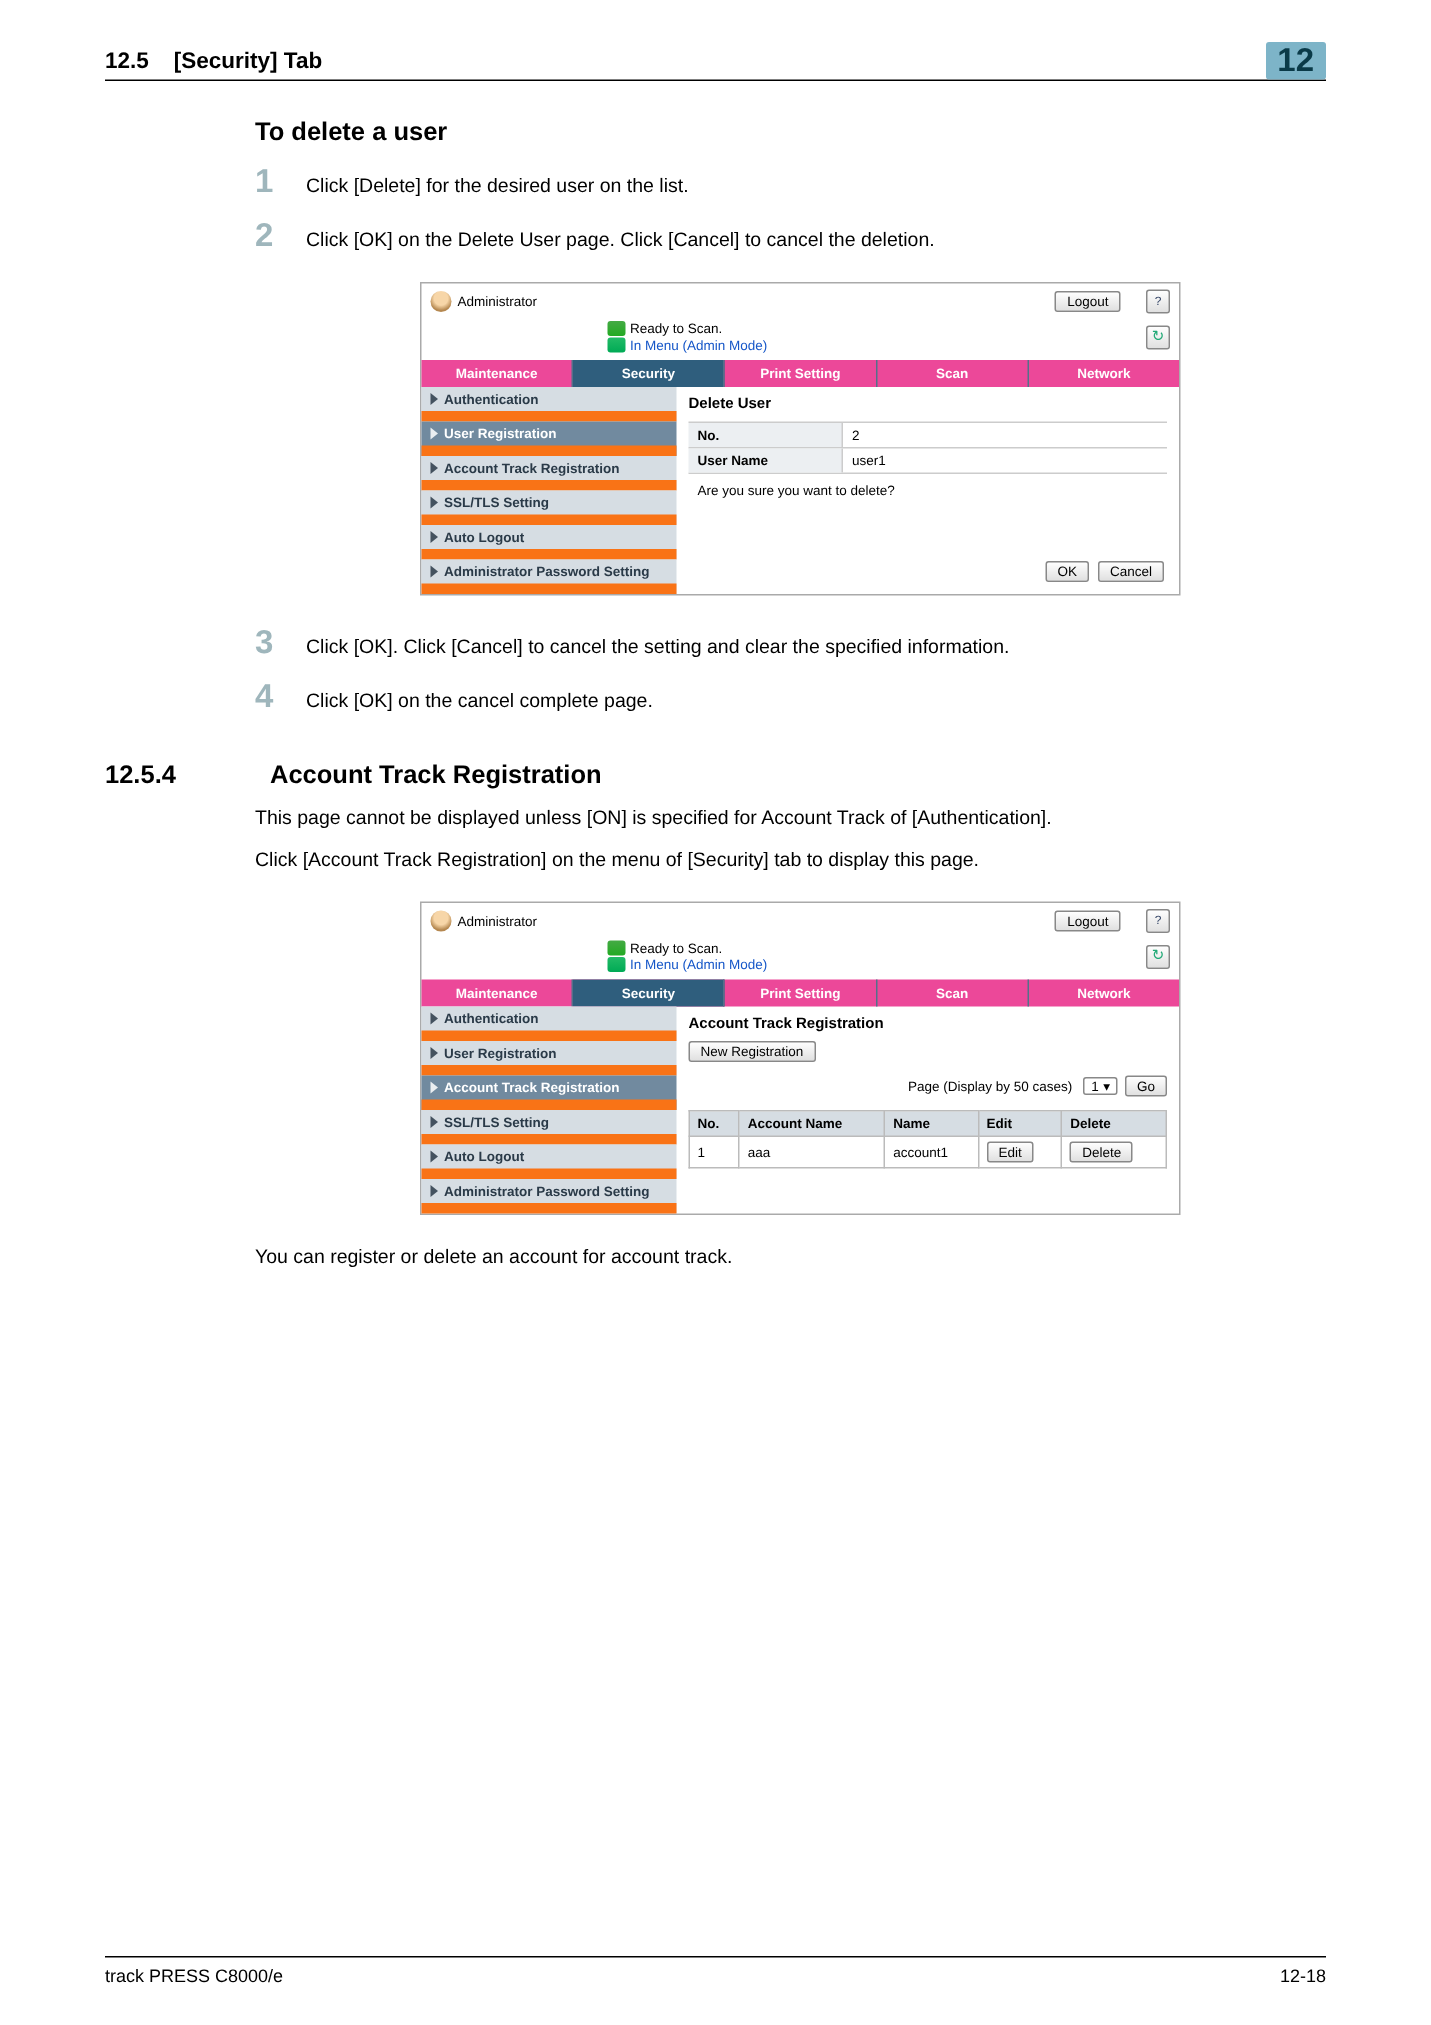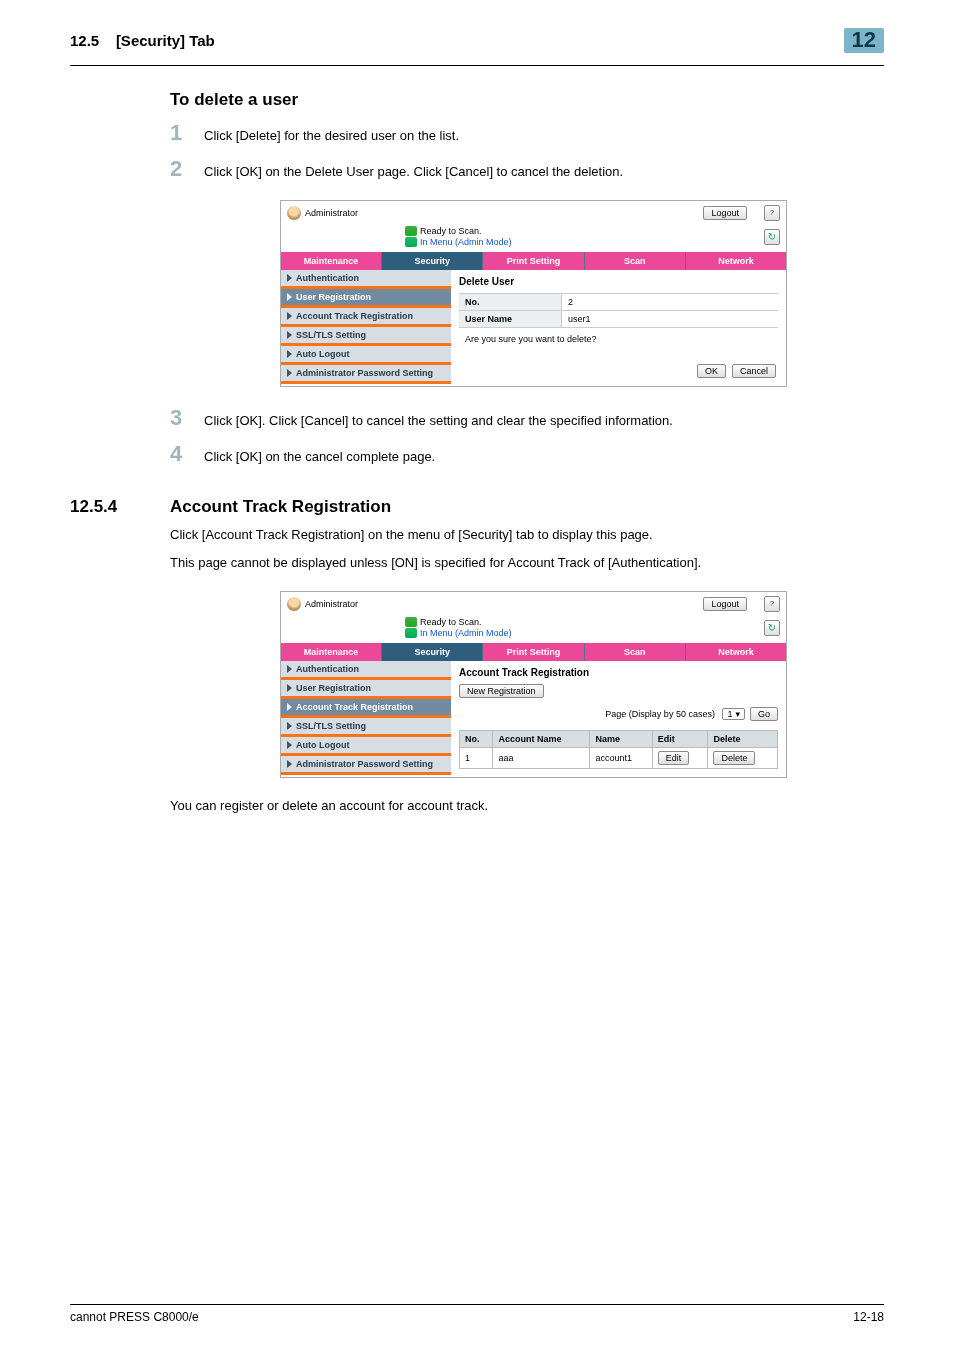--- a/index.html
+++ b/index.html
@@ -15,21 +15,21 @@
     width: 954px;
     height: 1350px;
     box-sizing: border-box;
     padding: 28px 70px 0 70px;
   }
   .top-line {
     display: flex;
     align-items: center;
     justify-content: space-between;
     border-bottom: 1px solid #000;
-    padding-bottom: 12px;
+    padding-bottom: 0;
   }
   .top-left {
     font-size: 15px;
     font-weight: bold;
   }
   .chapter-box {
     background: #7db4c8;
     color: #0a3a48;
     font-weight: bold;
     font-size: 22px;
@@ -67,20 +67,21 @@
     font-size: 13px;
     line-height: 1.55;
     margin: 8px 0;
   }
   .sec-heading-row {
     display: flex;
     align-items: flex-start;
     margin-top: 30px;
     margin-bottom: 8px;
     margin-left: -100px;
+    gap: 10px;
   }
   .sec-num {
     width: 100px;
     flex: 0 0 100px;
     font-size: 17px;
     font-weight: bold;
   }
   .sec-title {
     font-size: 17px;
     font-weight: bold;
@@ -192,21 +193,21 @@
   .side {
     width: 170px;
     flex: 0 0 170px;
     display: flex;
     flex-direction: column;
   }
   .side-item {
     padding: 3px 6px;
     font-size: 9px;
     font-weight: bold;
-    border-bottom: 3px solid #f97316;
+    border-bottom: 7px solid #f97316;
     display: flex;
     align-items: center;
     gap: 4px;
     cursor: pointer;
   }
   .side-item.dark { background: #718a9f; color: #fff; }
   .side-item.light { background: #d6dde3; color: #2a3a48; }
   .tri {
     display: inline-block;
     width: 0; height: 0;
@@ -410,22 +411,22 @@
 
     <div class="step-row">
       <div class="step-num">4</div>
       <div class="step-text">Click [OK] on the cancel complete page.</div>
     </div>
 
     <div class="sec-heading-row">
       <div class="sec-num">12.5.4</div>
       <div class="sec-title">Account Track Registration</div>
     </div>
+    <div class="para">This page cannot be displayed unless [ON] is specified for Account Track of [Authentication].</div>
     <div class="para">Click [Account Track Registration] on the menu of [Security] tab to display this page.</div>
-    <div class="para">This page cannot be displayed unless [ON] is specified for Account Track of [Authentication].</div>
 
     <div class="shot-wrap">
       <div class="shot-head">
         <div class="shot-head-left">
           <span class="avatar-icon"></span>
           <span>Administrator</span>
         </div>
         <div class="shot-head-right">
           <span class="btn">Logout</span>
           <span class="square-btn">?</span>
@@ -511,16 +512,16 @@
           </tbody>
             </table>
         </div>
       </div>
     </div>
 
     <div class="para">You can register or delete an account for account track.</div>
   </div>
 
   <div class="footer">
-    <span>cannot PRESS C8000/e</span>
+    <span>track PRESS C8000/e</span>
     <span>12-18</span>
   </div>
 </div>
 
 </body></html>

